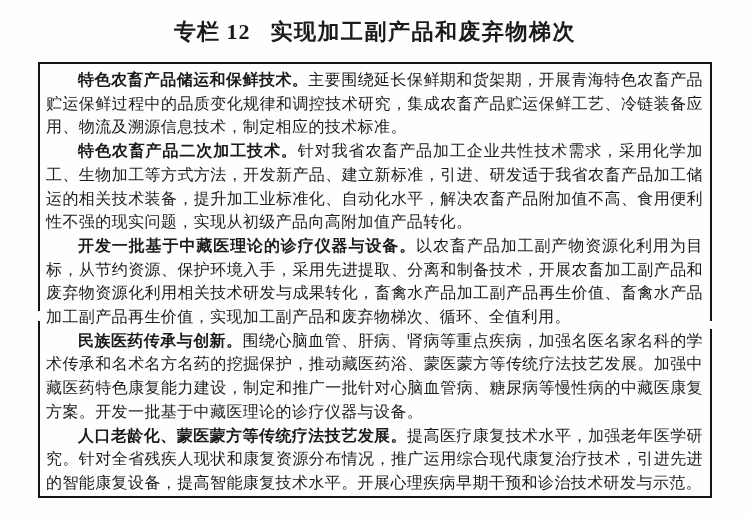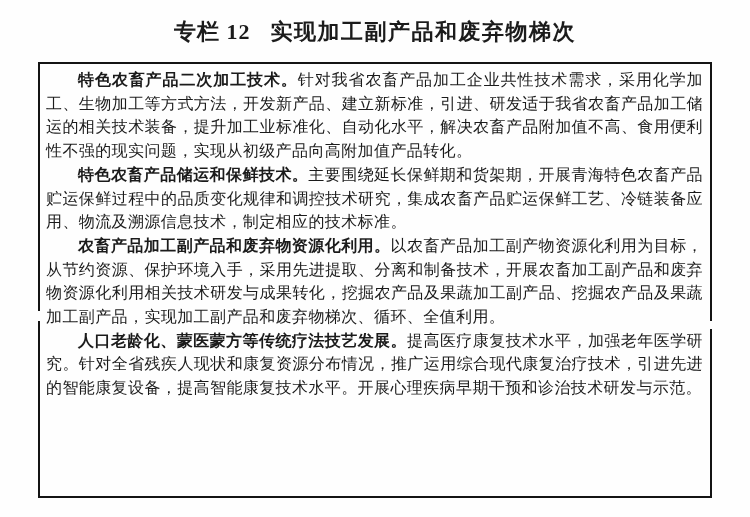--- a/index.html
+++ b/index.html
@@ -76,22 +76,23 @@
 </head>
 <body>
 
 <div class="page">
 
   <div class="doc-title">
     <span class="title-prefix">专栏 12</span><span>实现加工副产品和废弃物梯次</span>
   </div>
 
   <div class="panel">
+    <p><span class="lead">特色农畜产品储运和保鲜技术。</span><span>主要围绕延长保鲜期和货架期，开展青海特色农畜产品贮运保鲜过程中的品质变化规律和调控技术研究，集成农畜产品贮运保鲜工艺、冷链装备应用、物流及溯源信息技术，制定相应的技术标准。</span></p>
     <p><span class="lead">特色农畜产品二次加工技术。</span><span>针对我省农畜产品加工企业共性技术需求，采用化学加工、生物加工等方式方法，开发新产品、建立新标准，引进、研发适于我省农畜产品加工储运的相关技术装备，提升加工业标准化、自动化水平，解决农畜产品附加值不高、食用便利性不强的现实问题，实现从初级产品向高附加值产品转化。</span></p>
-    <p><span class="lead">特色农畜产品储运和保鲜技术。</span><span>主要围绕延长保鲜期和货架期，开展青海特色农畜产品贮运保鲜过程中的品质变化规律和调控技术研究，集成农畜产品贮运保鲜工艺、冷链装备应用、物流及溯源信息技术，制定相应的技术标准。</span></p>
-    <p><span class="lead">农畜产品加工副产品和废弃物资源化利用。</span><span>以农畜产品加工副产物资源化利用为目标，从节约资源、保护环境入手，采用先进提取、分离和制备技术，开展农畜加工副产品和废弃物资源化利用相关技术研发与成果转化，挖掘农产品及果蔬加工副产品、挖掘农产品及果蔬加工副产品，实现加工副产品和废弃物梯次、循环、全值利用。</span></p>
+    <p><span class="lead">开发一批基于中藏医理论的诊疗仪器与设备。</span><span>以农畜产品加工副产物资源化利用为目标，从节约资源、保护环境入手，采用先进提取、分离和制备技术，开展农畜加工副产品和废弃物资源化利用相关技术研发与成果转化，畜禽水产品加工副产品再生价值、畜禽水产品加工副产品再生价值，实现加工副产品和废弃物梯次、循环、全值利用。</span></p>
+    <p><span class="lead">民族医药传承与创新。</span><span>围绕心脑血管、肝病、肾病等重点疾病，加强名医名家名科的学术传承和名术名方名药的挖掘保护，推动藏医药浴、蒙医蒙方等传统疗法技艺发展。加强中藏医药特色康复能力建设，制定和推广一批针对心脑血管病、糖尿病等慢性病的中藏医康复方案。开发一批基于中藏医理论的诊疗仪器与设备。</span></p>
     <p><span class="lead">人口老龄化、蒙医蒙方等传统疗法技艺发展。</span><span>提高医疗康复技术水平，加强老年医学研究。针对全省残疾人现状和康复资源分布情况，推广运用综合现代康复治疗技术，引进先进的智能康复设备，提高智能康复技术水平。开展心理疾病早期干预和诊治技术研发与示范。</span></p>
   </div>
 
   <div class="border-gap-left"></div>
   <div class="border-gap-right"></div>
 
 </div>
 
 </body></html>

